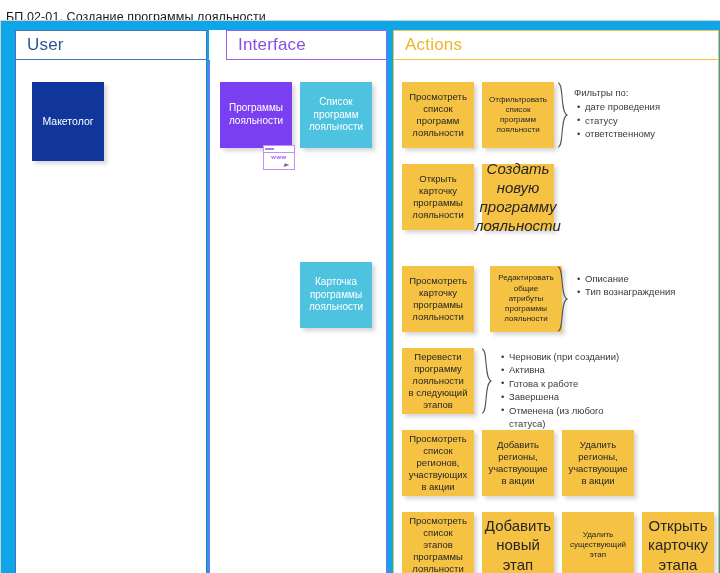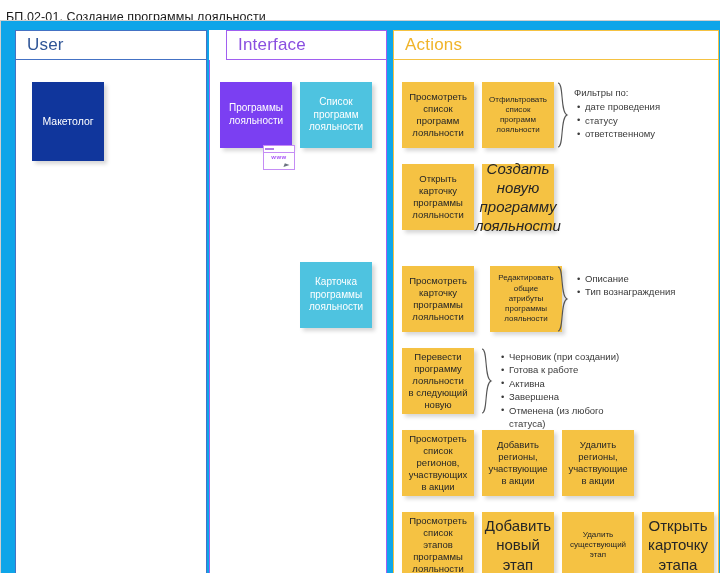--- a/index.html
+++ b/index.html
@@ -314,31 +314,31 @@
         <ul>
           <li>Описание</li>
           <li>Тип вознаграждения</li>
         </ul>
       </div>
 
       <div class="node node-action" style="left:8px; top:288px; width:72px; height:66px;">Перевести
 программу
 лояльности
 в следующий
-новую</div>
+этапов</div>
       <div class="brace" style="left:86px; top:288px; height:66px;">
         <svg width="13" height="66" viewBox="0 0 13 66">
           <path d="M2 1 C8 1 4 30 11 33 C4 36 8 65 2 65" fill="none" stroke="#555555" stroke-width="1.1"></path>
         </svg>
       </div>
       <div class="annot" style="left:104px; top:290px; width:135px;">
         <ul>
           <li>Черновик (при создании)</li>
+          <li>Активна</li>
           <li>Готова к работе</li>
-          <li>Активна</li>
           <li>Завершена</li>
           <li>Отменена (из любого статуса)</li>
         </ul>
       </div>
 
       <div class="node node-action" style="left:8px; top:370px; width:72px; height:66px;">Просмотреть
 список
 регионов,
 участвующих
 в акции</div>

